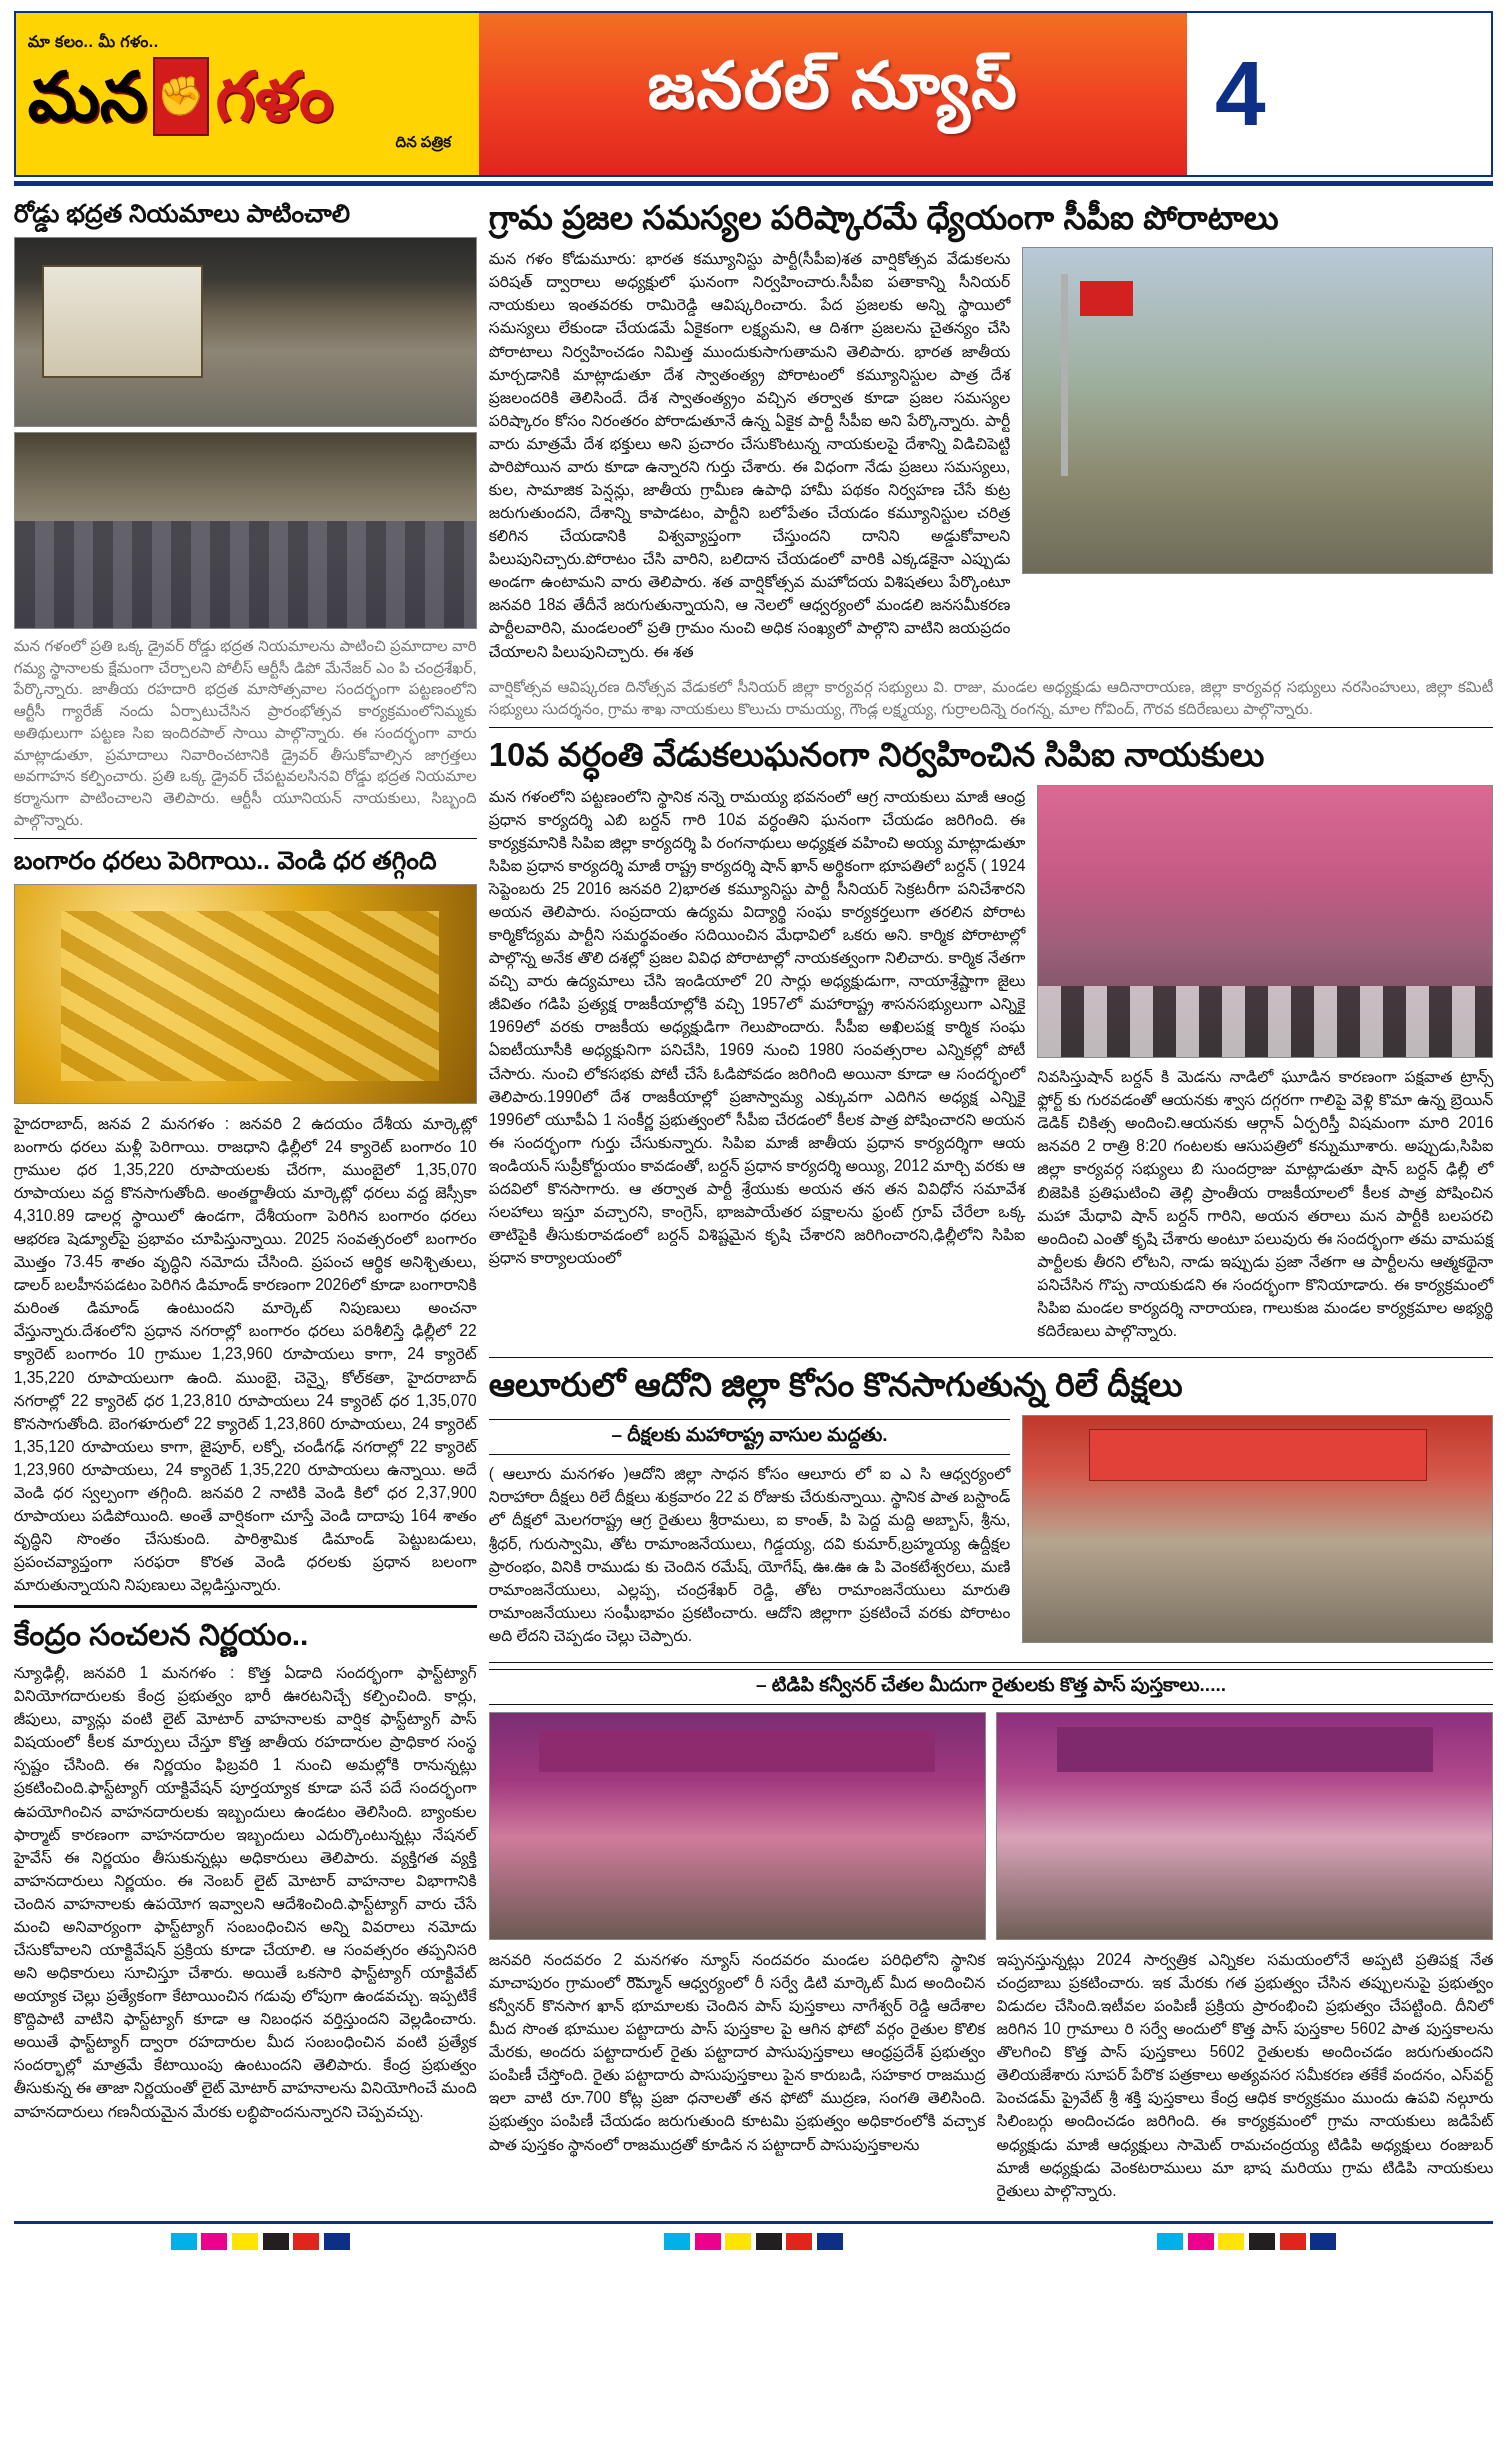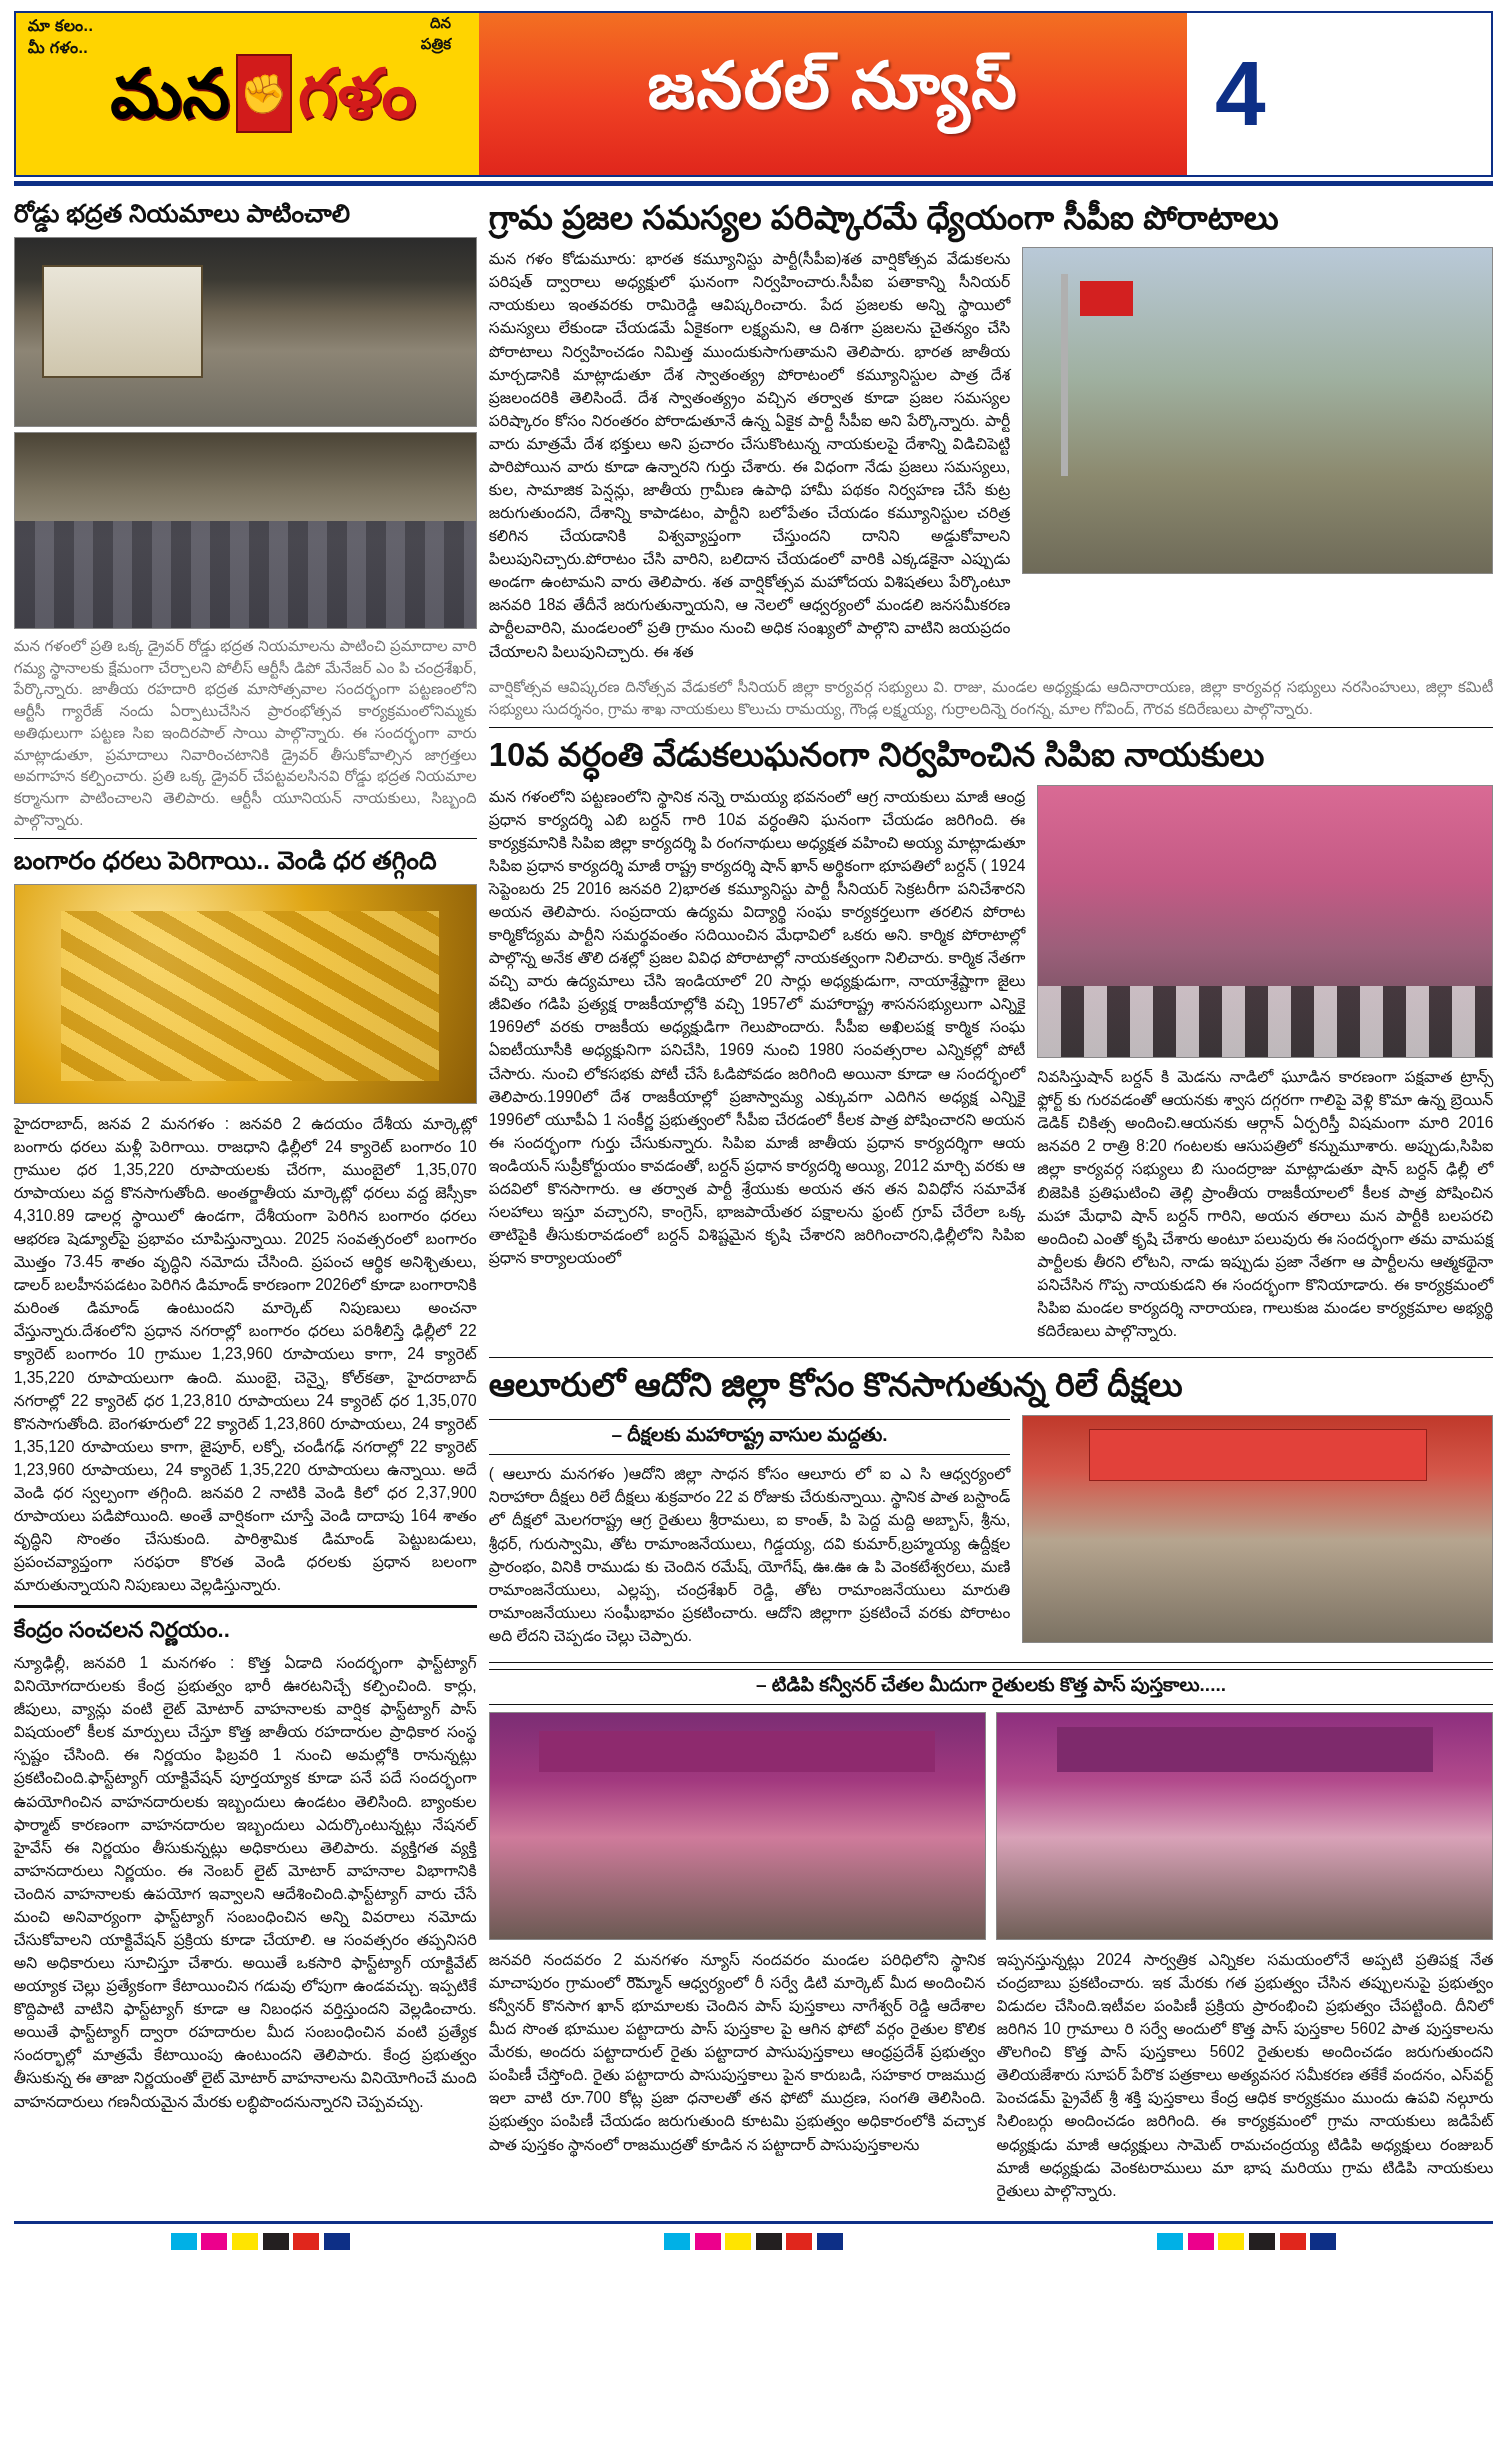--- a/index.html
+++ b/index.html
@@ -25,21 +25,21 @@
     height: 166px;
     border: 2.3px solid #0d2f86;
     background: #fff;
     overflow: hidden;
   }
   .mh-logo {
     width: 463px;
     background: #ffd400;
     position: relative;
     display: flex;
-    flex-direction: row;
+    flex-direction: column;
     justify-content: center;
     padding: 4.6px 7.6px 4.6px 12px;
   }
   .mh-tagline {
     font-size: 16px;
     font-weight: bold;
     color: #111;
     margin-bottom: 1.5px;
     letter-spacing: 0.4px;
   }
@@ -334,21 +334,21 @@
 
       <div>
         <h2 class="headline">బంగారం ధరలు పెరిగాయి.. వెండి ధర తగ్గింది</h2>
         <div class="photo ph-gold" style="height:220px"></div>
         <p class="body" style="margin-top:7.6px">హైదరాబాద్, జనవ 2 మనగళం : జనవరి 2 ఉదయం దేశీయ మార్కెట్లో బంగారు ధరలు మళ్లీ పెరిగాయి. రాజధాని ఢిల్లీలో 24 క్యారెట్ బంగారం 10 గ్రాముల ధర 1,35,220 రూపాయలకు చేరగా, ముంబైలో 1,35,070 రూపాయలు వద్ద కొనసాగుతోంది. అంతర్జాతీయ మార్కెట్లో ధరలు వద్ద జెస్సీకా 4,310.89 డాలర్ల స్థాయిలో ఉండగా, దేశీయంగా పెరిగిన బంగారం ధరలు ఆభరణ షెడ్యూల్‌పై ప్రభావం చూపిస్తున్నాయి. 2025 సంవత్సరంలో బంగారం మొత్తం 73.45 శాతం వృద్ధిని నమోదు చేసింది. ప్రపంచ ఆర్థిక అనిశ్చితులు, డాలర్ బలహీనపడటం పెరిగిన డిమాండ్ కారణంగా 2026లో కూడా బంగారానికి మరింత డిమాండ్ ఉంటుందని మార్కెట్ నిపుణులు అంచనా వేస్తున్నారు.దేశంలోని ప్రధాన నగరాల్లో బంగారం ధరలు పరిశీలిస్తే ఢిల్లీలో 22 క్యారెట్ బంగారం 10 గ్రాముల 1,23,960 రూపాయలు కాగా, 24 క్యారెట్ 1,35,220 రూపాయలుగా ఉంది. ముంబై, చెన్నై, కోల్‌కతా, హైదరాబాద్ నగరాల్లో 22 క్యారెట్ ధర 1,23,810 రూపాయలు 24 క్యారెట్ ధర 1,35,070 కొనసాగుతోంది. బెంగళూరులో 22 క్యారెట్ 1,23,860 రూపాయలు, 24 క్యారెట్ 1,35,120 రూపాయలు కాగా, జైపూర్, లక్నో, చండీగఢ్ నగరాల్లో 22 క్యారెట్ 1,23,960 రూపాయలు, 24 క్యారెట్ 1,35,220 రూపాయలు ఉన్నాయి. అదే వెండి ధర స్వల్పంగా తగ్గింది. జనవరి 2 నాటికి వెండి కిలో ధర 2,37,900 రూపాయలు పడిపోయింది. అంతే వార్షికంగా చూస్తే వెండి దాదాపు 164 శాతం వృద్ధిని సొంతం చేసుకుంది. పారిశ్రామిక డిమాండ్ పెట్టుబడులు, ప్రపంచవ్యాప్తంగా సరఫరా కొరత వెండి ధరలకు ప్రధాన బలంగా మారుతున్నాయని నిపుణులు వెల్లడిస్తున్నారు.</p>
       </div>
 
       <div class="hr-thick"></div>
 
       <div>
-        <h2 class="headline" style="font-size:22px">కేంద్రం సంచలన నిర్ణయం..</h2>
+        <h2 class="headline" style="font-size:30px">కేంద్రం సంచలన నిర్ణయం..</h2>
         <p class="body">న్యూఢిల్లీ, జనవరి 1  మనగళం : కొత్త ఏడాది సందర్భంగా ఫాస్ట్‌ట్యాగ్ వినియోగదారులకు కేంద్ర ప్రభుత్వం భారీ ఊరటనిచ్చే కల్పించింది. కార్లు, జీపులు, వ్యాన్లు వంటి లైట్ మోటార్ వాహనాలకు వార్షిక ఫాస్ట్‌ట్యాగ్ పాస్ విషయంలో కీలక మార్పులు చేస్తూ కొత్త జాతీయ రహదారుల ప్రాధికార సంస్థ స్పష్టం చేసింది. ఈ నిర్ణయం ఫిబ్రవరి 1 నుంచి అమల్లోకి రానున్నట్లు ప్రకటించింది.ఫాస్ట్‌ట్యాగ్ యాక్టివేషన్ పూర్తయ్యాక కూడా పనే పదే సందర్భంగా ఉపయోగించిన వాహనదారులకు ఇబ్బందులు ఉండటం తెలిసింది. బ్యాంకుల ఫార్మాట్ కారణంగా వాహనదారుల ఇబ్బందులు ఎదుర్కొంటున్నట్లు నేషనల్ హైవేస్ ఈ నిర్ణయం తీసుకున్నట్లు అధికారులు తెలిపారు. వ్యక్తిగత వ్యక్తి వాహనదారులు నిర్ణయం. ఈ నెంబర్ లైట్ మోటార్ వాహనాల విభాగానికి చెందిన వాహనాలకు ఉపయోగ ఇవ్వాలని ఆదేశించింది.ఫాస్ట్‌ట్యాగ్ వారు చేసే మంచి అనివార్యంగా ఫాస్ట్‌ట్యాగ్ సంబంధించిన అన్ని వివరాలు నమోదు చేసుకోవాలని యాక్టివేషన్ ప్రక్రియ కూడా చేయాలి. ఆ సంవత్సరం తప్పనిసరి అని అధికారులు సూచిస్తూ చేశారు. అయితే ఒకసారి ఫాస్ట్‌ట్యాగ్ యాక్టివేట్ అయ్యాక చెల్లు ప్రత్యేకంగా కేటాయించిన గడువు లోపుగా ఉండవచ్చు. ఇప్పటికే కొద్దిపాటి వాటిని ఫాస్ట్‌ట్యాగ్ కూడా ఆ నిబంధన వర్తిస్తుందని వెల్లడించారు. అయితే ఫాస్ట్‌ట్యాగ్ ద్వారా రహదారుల మీద సంబంధించిన వంటి ప్రత్యేక సందర్భాల్లో మాత్రమే కేటాయింపు ఉంటుందని తెలిపారు. కేంద్ర ప్రభుత్వం తీసుకున్న ఈ తాజా నిర్ణయంతో లైట్ మోటార్ వాహనాలను వినియోగించే మంది వాహనదారులు గణనీయమైన మేరకు లబ్ధిపొందనున్నారని చెప్పవచ్చు.</p>
       </div>
 
     </div>
 
     <div class="col-right">
 
       <div>
         <h1 class="headline-big">గ్రామ ప్రజల సమస్యల పరిష్కారమే ధ్యేయంగా సీపీఐ పోరాటాలు</h1>
         <div style="display:flex;gap:12px;">

